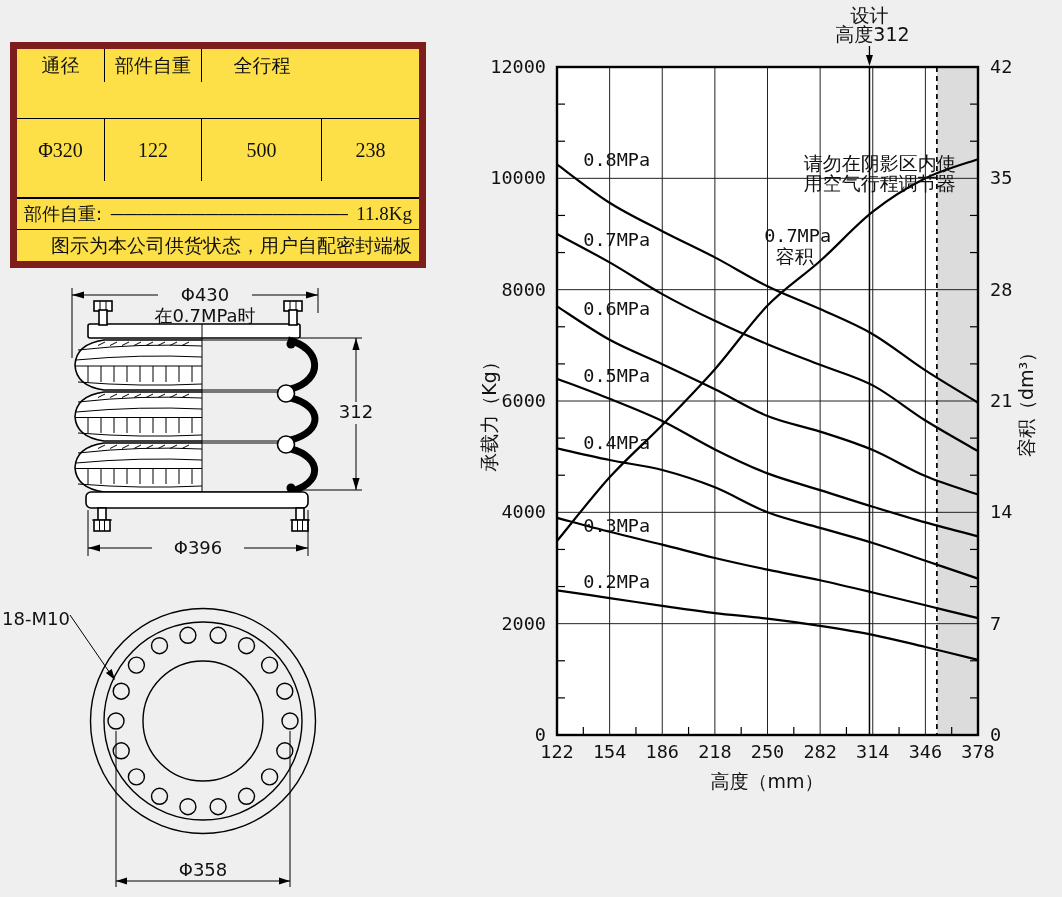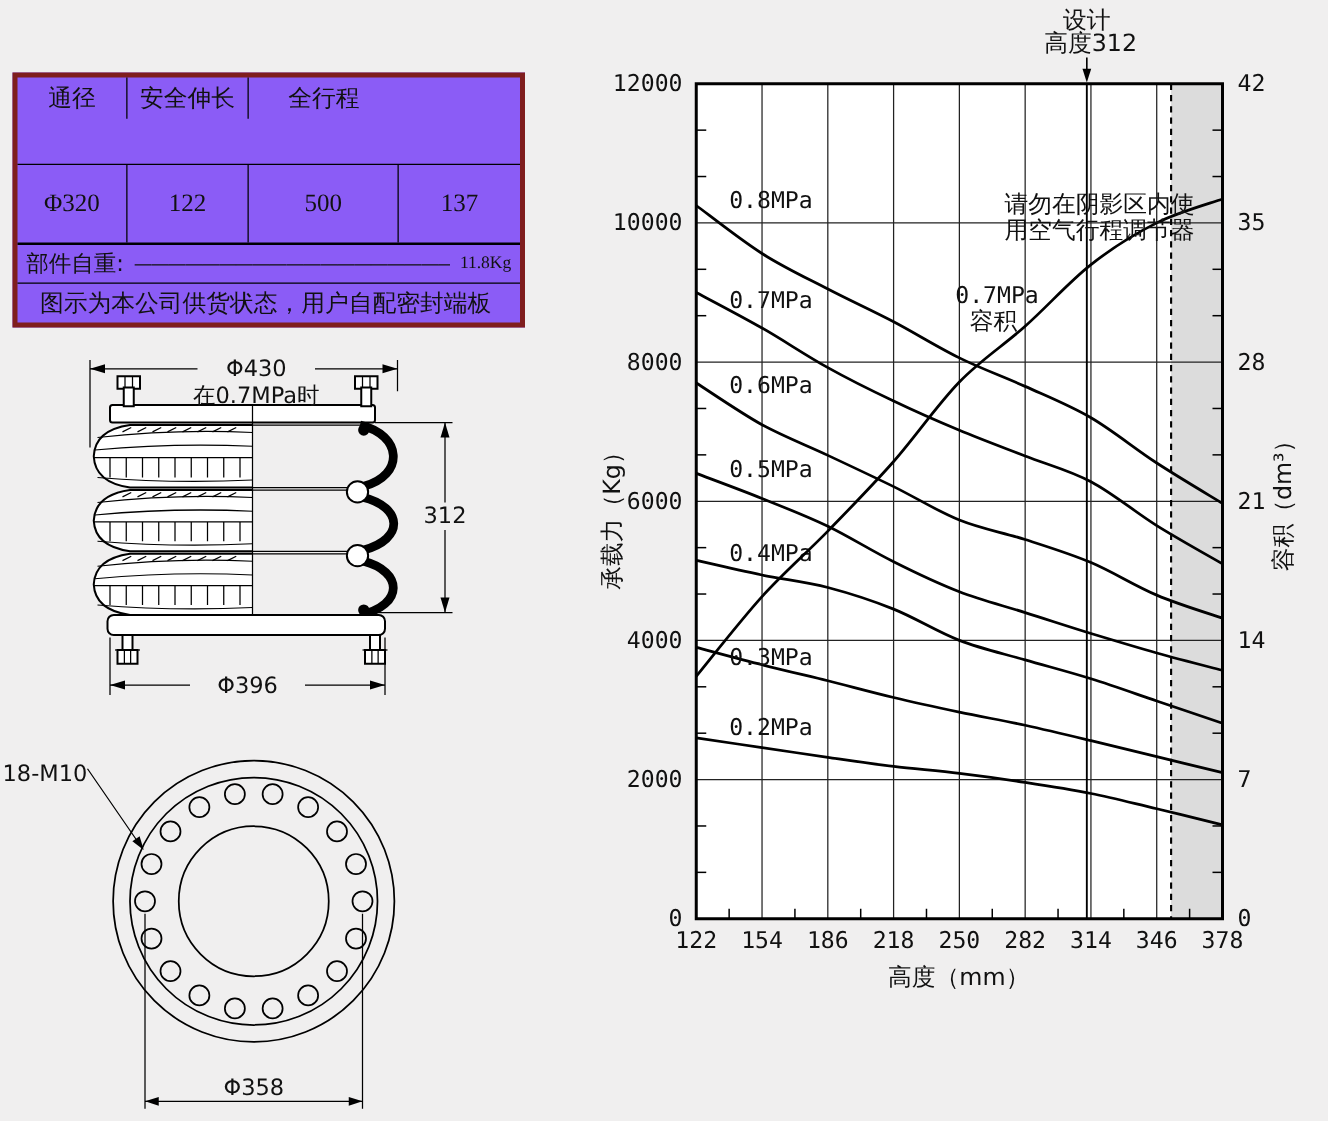--- a/index.html
+++ b/index.html
@@ -1,58 +1,58 @@
 <!DOCTYPE html>
 <html><head>
 <meta charset="utf-8">
 <style>
   html,body{margin:0;padding:0;background:#f0efef;}
   .page{position:relative;width:1062px;height:897px;background:#f0efef;
         font-family:"DejaVu Sans","Liberation Sans",sans-serif;color:#111;overflow:hidden;}
 
   
-  .spec-table{position:absolute;left:10px;top:58px;width:402px;border:4px solid #7f1d1d;background:#8b5cf6;}
+  .spec-table{position:absolute;left:10px;top:42px;width:402px;border:7px solid #7f1d1d;background:#fde047;}
   .spec-grid{display:grid;grid-template-columns:88px 97px 120px auto;}
   .cell{border-right:1.5px solid #000;display:flex;align-items:center;justify-content:center;}
   .cell:last-child{border-right:none;text-align:right;}
   .hdr .cell{height:33px;font-size:19px;}
   .val{border-top:1.5px solid #000;margin-top:36px;}
   .val .cell{height:62px;font-size:20px;font-family:"Liberation Serif","DejaVu Serif",serif;}
-  .wrow{border-top:2px solid #000;height:30px;display:flex;align-items:center;font-size:18px;padding:0 7px;}
+  .wrow{border-top:2px solid #000;height:30px;display:flex;align-items:center;font-size:18px;padding:0 7px;margin-top:16px;}
   .dashes{flex:1;overflow:hidden;white-space:nowrap;letter-spacing:-1.5px;margin:0 8px;font-size:15px;}
-  .wval{font-family:"Liberation Serif","DejaVu Serif",serif;font-size:14px;}
-  .nrow{border-top:1.5px solid #000;height:31px;display:flex;align-items:center;font-size:19px;padding:0 18px;}
+  .wval{font-family:"Liberation Serif","DejaVu Serif",serif;font-size:19px;}
+  .nrow{border-top:1.5px solid #000;height:31px;display:flex;align-items:center;font-size:19px;padding:0 7px;justify-content:flex-end;}
 
   
   svg{position:absolute;overflow:visible;}
   svg text{fill:#111;}
   .t-cjk{font-family:"DejaVu Sans","Liberation Sans",sans-serif;font-size:19px;}
   .t-mono{font-family:"DejaVu Sans Mono",monospace;font-size:18.5px;}
   .t-dim{font-family:"DejaVu Sans","Liberation Sans",sans-serif;font-size:18px;}
   .ln{stroke:#000;stroke-width:1.4;fill:none;}
   .thin{stroke:#000;stroke-width:1;fill:none;}
   .wh{fill:#fff;stroke:#000;stroke-width:1.6;}
   .ar{fill:#000;stroke:none;}
 </style>
 </head>
 <body>
 
 <div class="page">
 
   <div class="spec-table">
     <div class="spec-grid hdr">
       <div class="cell">通径</div>
-      <div class="cell">安全伸长</div>
+      <div class="cell">部件自重</div>
       <div class="cell">全行程</div>
     </div>
     <div class="spec-grid val">
       <div class="cell">Φ320</div>
       <div class="cell">122</div>
       <div class="cell">500</div>
-      <div class="cell">137</div>
+      <div class="cell">238</div>
     </div>
     <div class="wrow">
       <span>部件自重:</span>
       <span class="dashes">——————————————————————</span>
       <span class="wval">11.8Kg</span>
     </div>
     <div class="nrow">
       <span>图示为本公司供货状态，用户自配密封端板</span>
     </div>
   </div>

